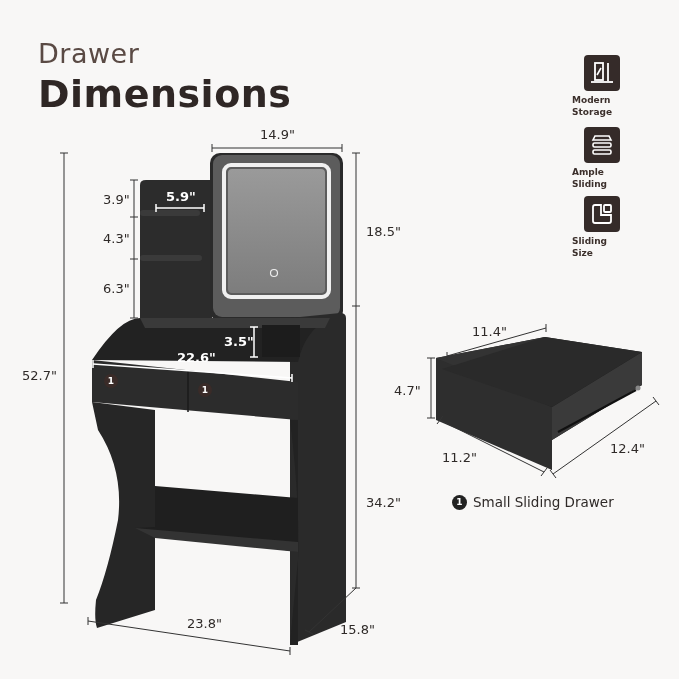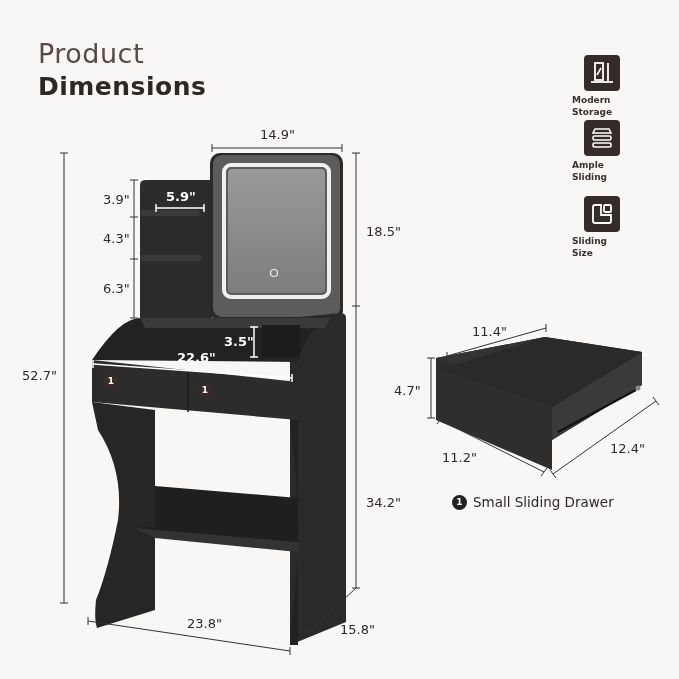--- a/index.html
+++ b/index.html
@@ -1,48 +1,48 @@
 <!DOCTYPE html>
 <html><head>
 <meta charset="utf-8">
 <style>
   * { box-sizing: border-box; margin: 0; padding: 0; }
   body { width: 679px; height: 679px; background: #f8f7f6; font-family: "DejaVu Sans", sans-serif; position: relative; overflow: hidden; color: #2f2a28; }
   .abs { position: absolute; }
   .title-sub { left: 38px; top: 38px; font-size: 27px; color: #5a4a44; font-weight: 400; letter-spacing: 0.5px; }
-  .title-main { left: 38px; top: 72px; font-size: 25px; color: #2f2725; font-weight: 700; letter-spacing: 0.5px; }
+  .title-main { left: 38px; top: 72px; font-size: 38px; color: #2f2725; font-weight: 700; letter-spacing: 0.5px; }
   .feature { width: 60px; text-align: left; }
   .feature .ico { width: 36px; height: 36px; background: #352b29; border-radius: 4px; margin: 0 auto; display: flex; align-items: center; justify-content: center; }
   .feature .lbl { font-size: 9px; font-weight: 700; color: #3c302c; line-height: 12px; margin-top: 3px; }
   .dim { font-size: 13px; color: #2f2a28; white-space: nowrap; }
   .dim-w { font-size: 13px; color: #ffffff; font-weight: 700; white-space: nowrap; }
   .badge { width: 14px; height: 14px; border-radius: 50%; background: #3a2b28; color: #fff; font-size: 9px; font-weight: 700; display: flex; align-items: center; justify-content: center; }
   .legend { left: 452px; top: 494px; display: flex; align-items: center; gap: 6px; font-size: 13.5px; color: #2f2a28; }
   .legend .badge { width: 15px; height: 15px; background: #222; }
   svg { position: absolute; left: 0; top: 0; }
 </style>
 </head>
 <body>
 
-<div class="abs title-sub">Product</div>
+<div class="abs title-sub">Drawer</div>
 <div class="abs title-main">Dimensions</div>
 
 <div class="abs feature" style="left:572px; top:55px;">
   <div class="ico">
     <svg width="26" height="26" viewBox="0 0 26 26" style="position:static">
       <rect x="6" y="3" width="8" height="17" fill="none" stroke="#fff" stroke-width="1.8"></rect>
       <line x1="8" y1="15" x2="12" y2="8" stroke="#fff" stroke-width="1.6"></line>
       <line x1="19" y1="3" x2="19" y2="21" stroke="#fff" stroke-width="1.8"></line>
       <line x1="2" y1="22" x2="24" y2="22" stroke="#fff" stroke-width="1.8"></line>
     </svg>
   </div>
   <div class="lbl">Modern</div>
   <div class="lbl" style="margin-top:0">Storage</div>
 </div>
-<div class="abs feature" style="left:572px; top:120px;">
+<div class="abs feature" style="left:572px; top:127px;">
   <div class="ico">
     <svg width="26" height="26" viewBox="0 0 26 26" style="position:static">
       <path d="M6 4 H20 L22 8 H4 Z" fill="none" stroke="#fff" stroke-width="1.6"></path>
       <rect x="4" y="11" width="18" height="4" rx="1.5" fill="none" stroke="#fff" stroke-width="1.6"></rect>
       <rect x="4" y="18" width="18" height="4" rx="1.5" fill="none" stroke="#fff" stroke-width="1.6"></rect>
     </svg>
   </div>
   <div class="lbl">Ample</div>
   <div class="lbl" style="margin-top:0">Sliding</div>
 </div>

